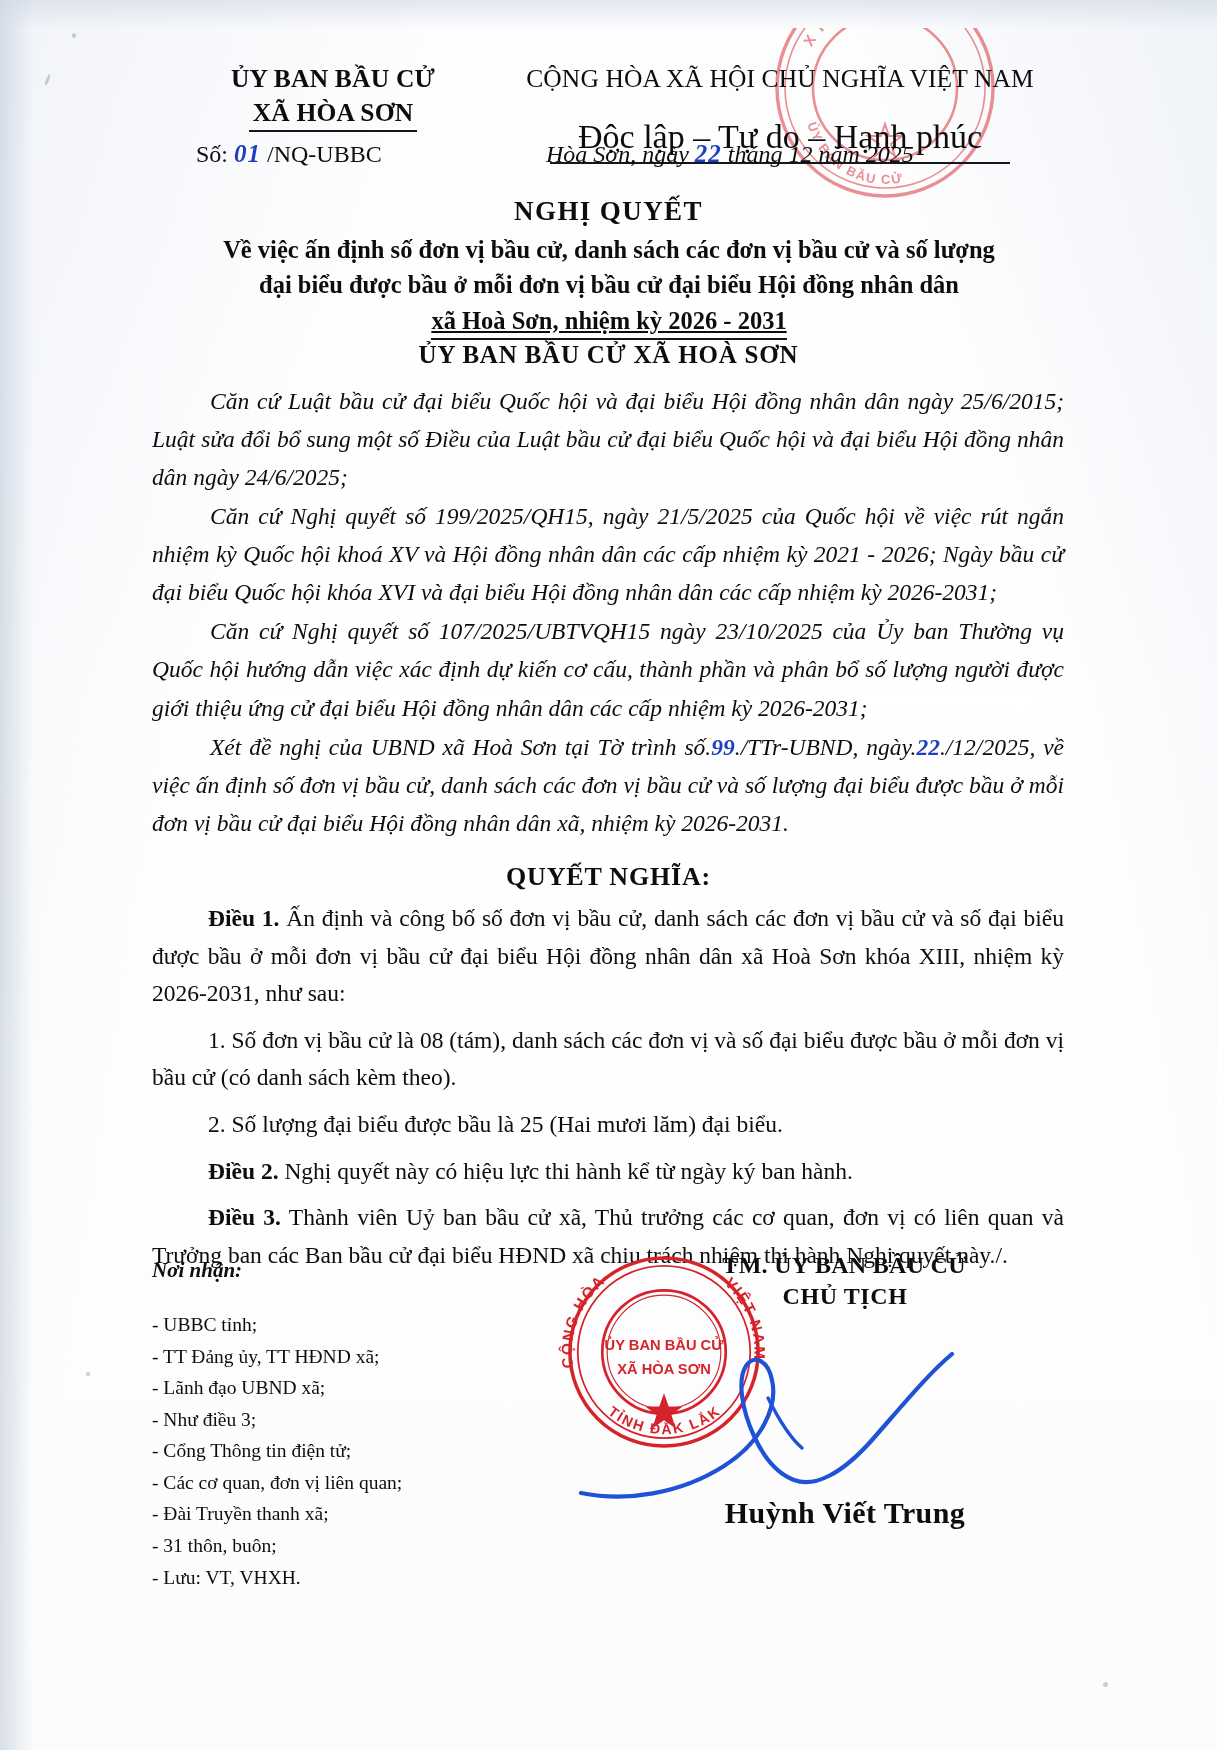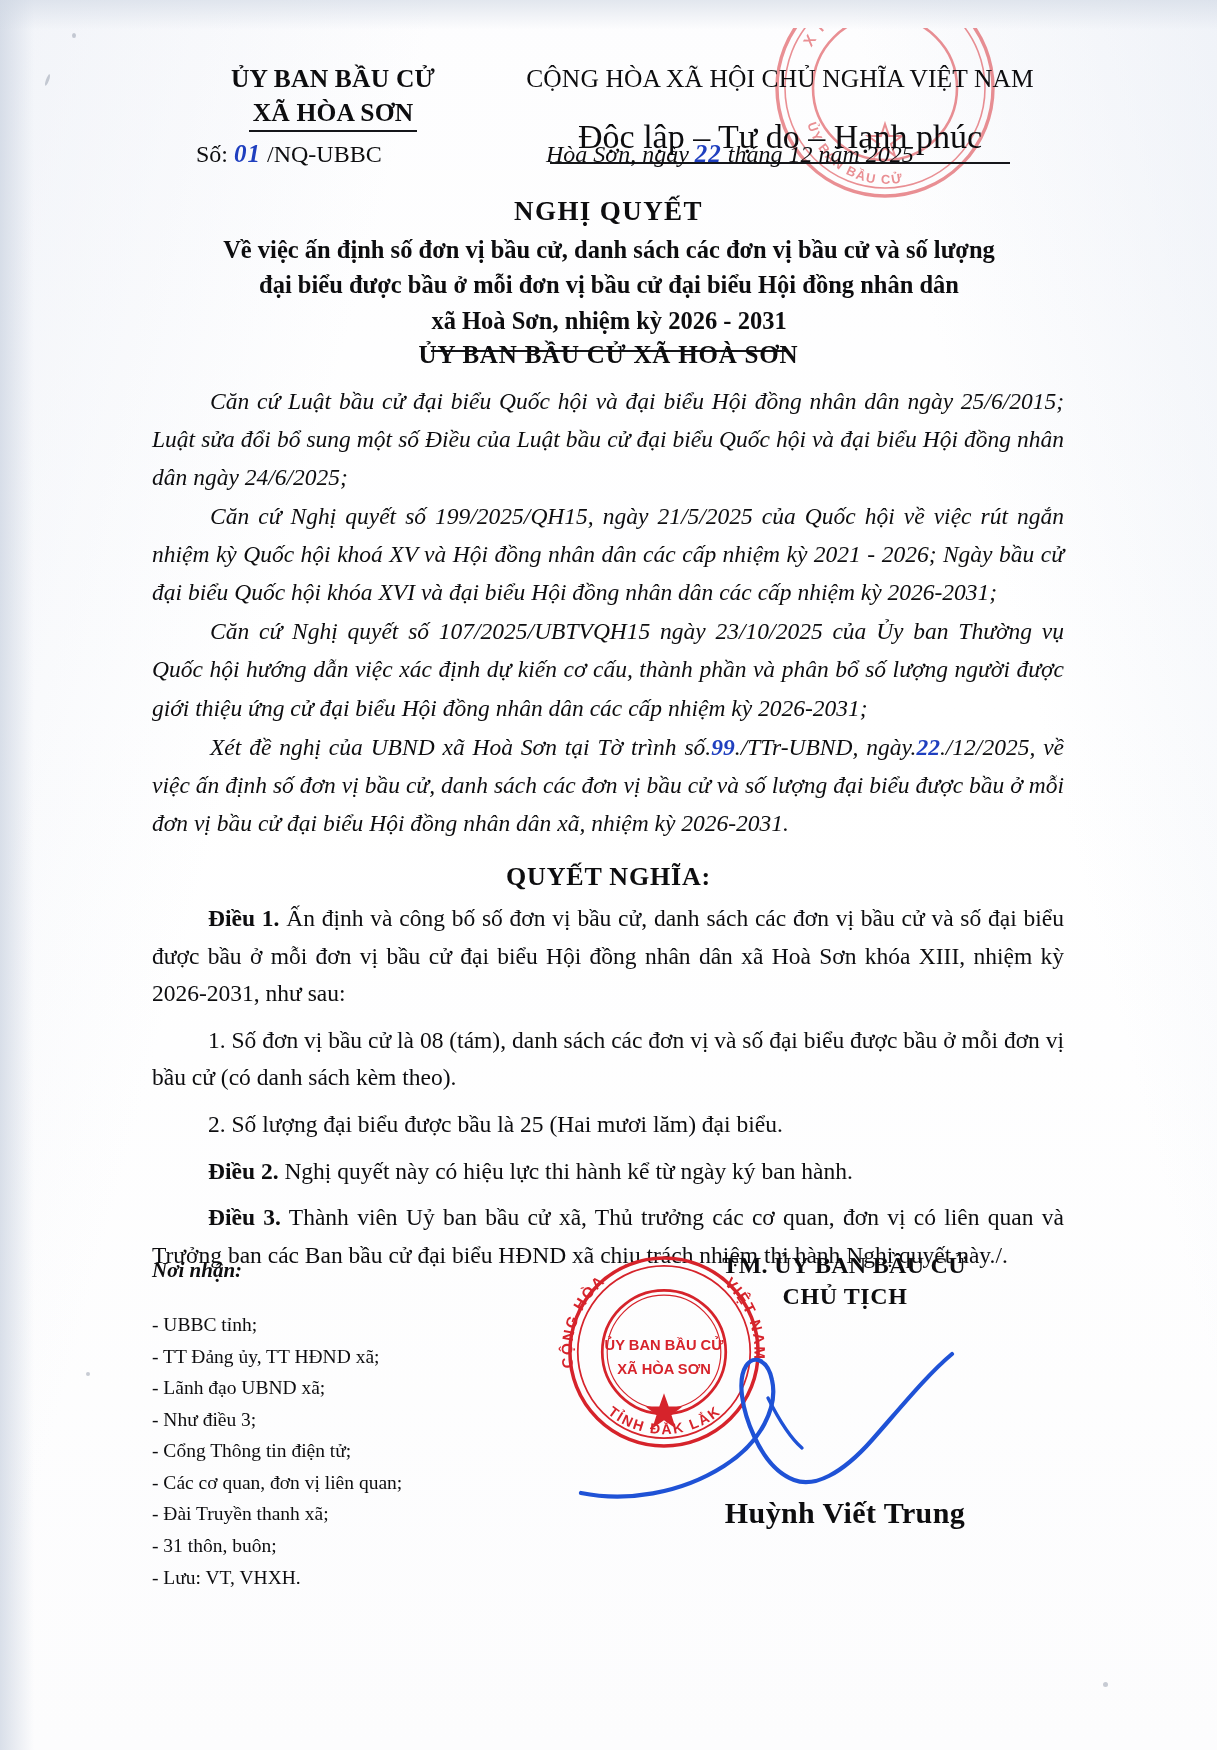--- a/index.html
+++ b/index.html
@@ -45,21 +45,21 @@
   .sohieu { position:absolute; left:196px; top:140px; font-size:24px; white-space:nowrap; }
   .hw { color:#1f3fbf; font-family:"Liberation Serif", serif; font-style:italic; font-weight:bold;margin-top:39px; }
   .hw-num { font-size:25px; letter-spacing:1px; }
   .dateline { position:absolute; left:546px; top:140px; font-size:24px; font-style:italic; white-space:nowrap; }
 
   
   .nq-title { position:absolute; top:196px; left:0; width:100%; text-align:center;
       font-size:27px; font-weight:bold; letter-spacing:1.4px; }
   .nq-sub { position:absolute; top:232px; left:130px; width:958px; text-align:center;
       font-size:24.5px; font-weight:bold; line-height:1.44; }
-  .nq-sub .u { display:inline-block; border-bottom:2.4px solid #15161a; padding-bottom:12px; }
+  .nq-sub .u { display:inline-block; border-bottom:2.4px solid #15161a; padding-bottom:0;text-decoration:underline; }
   .org-line { position:absolute; top:341px; left:0; width:100%; text-align:center;
       font-size:25px; font-weight:bold; letter-spacing:.8px; }
 
   
   .body-italic { position:absolute; left:152px; top:382px; width:912px;
       font-size:23.5px; font-style:italic; line-height:1.62; text-align:justify; }
   .body-italic p { margin:0 0 1px 0; text-indent:58px; }
 
   .quyetnghi { position:absolute; top:862px; left:0; width:100%; text-align:center;
       font-size:26px; font-weight:bold; letter-spacing:.8px; }

